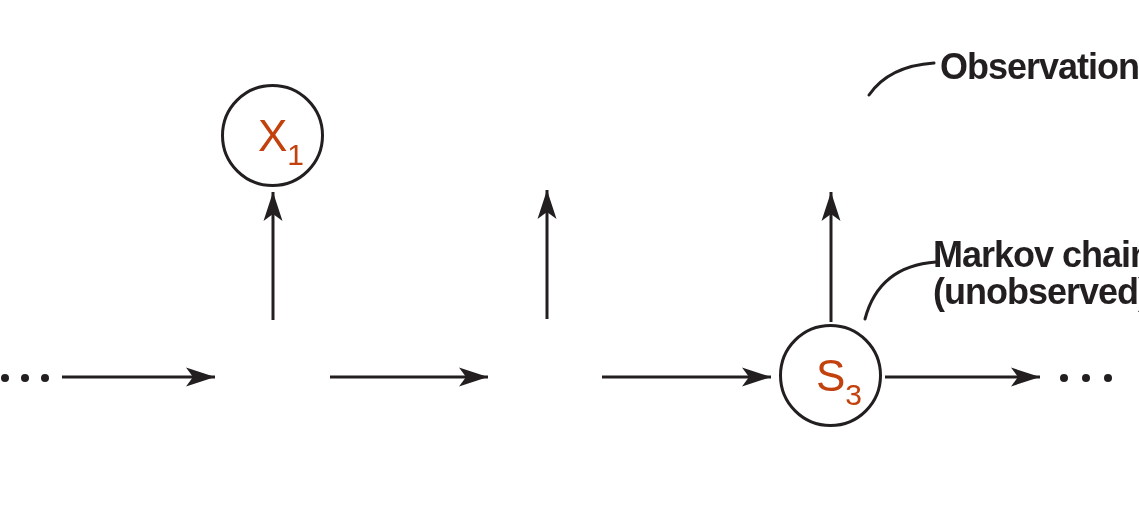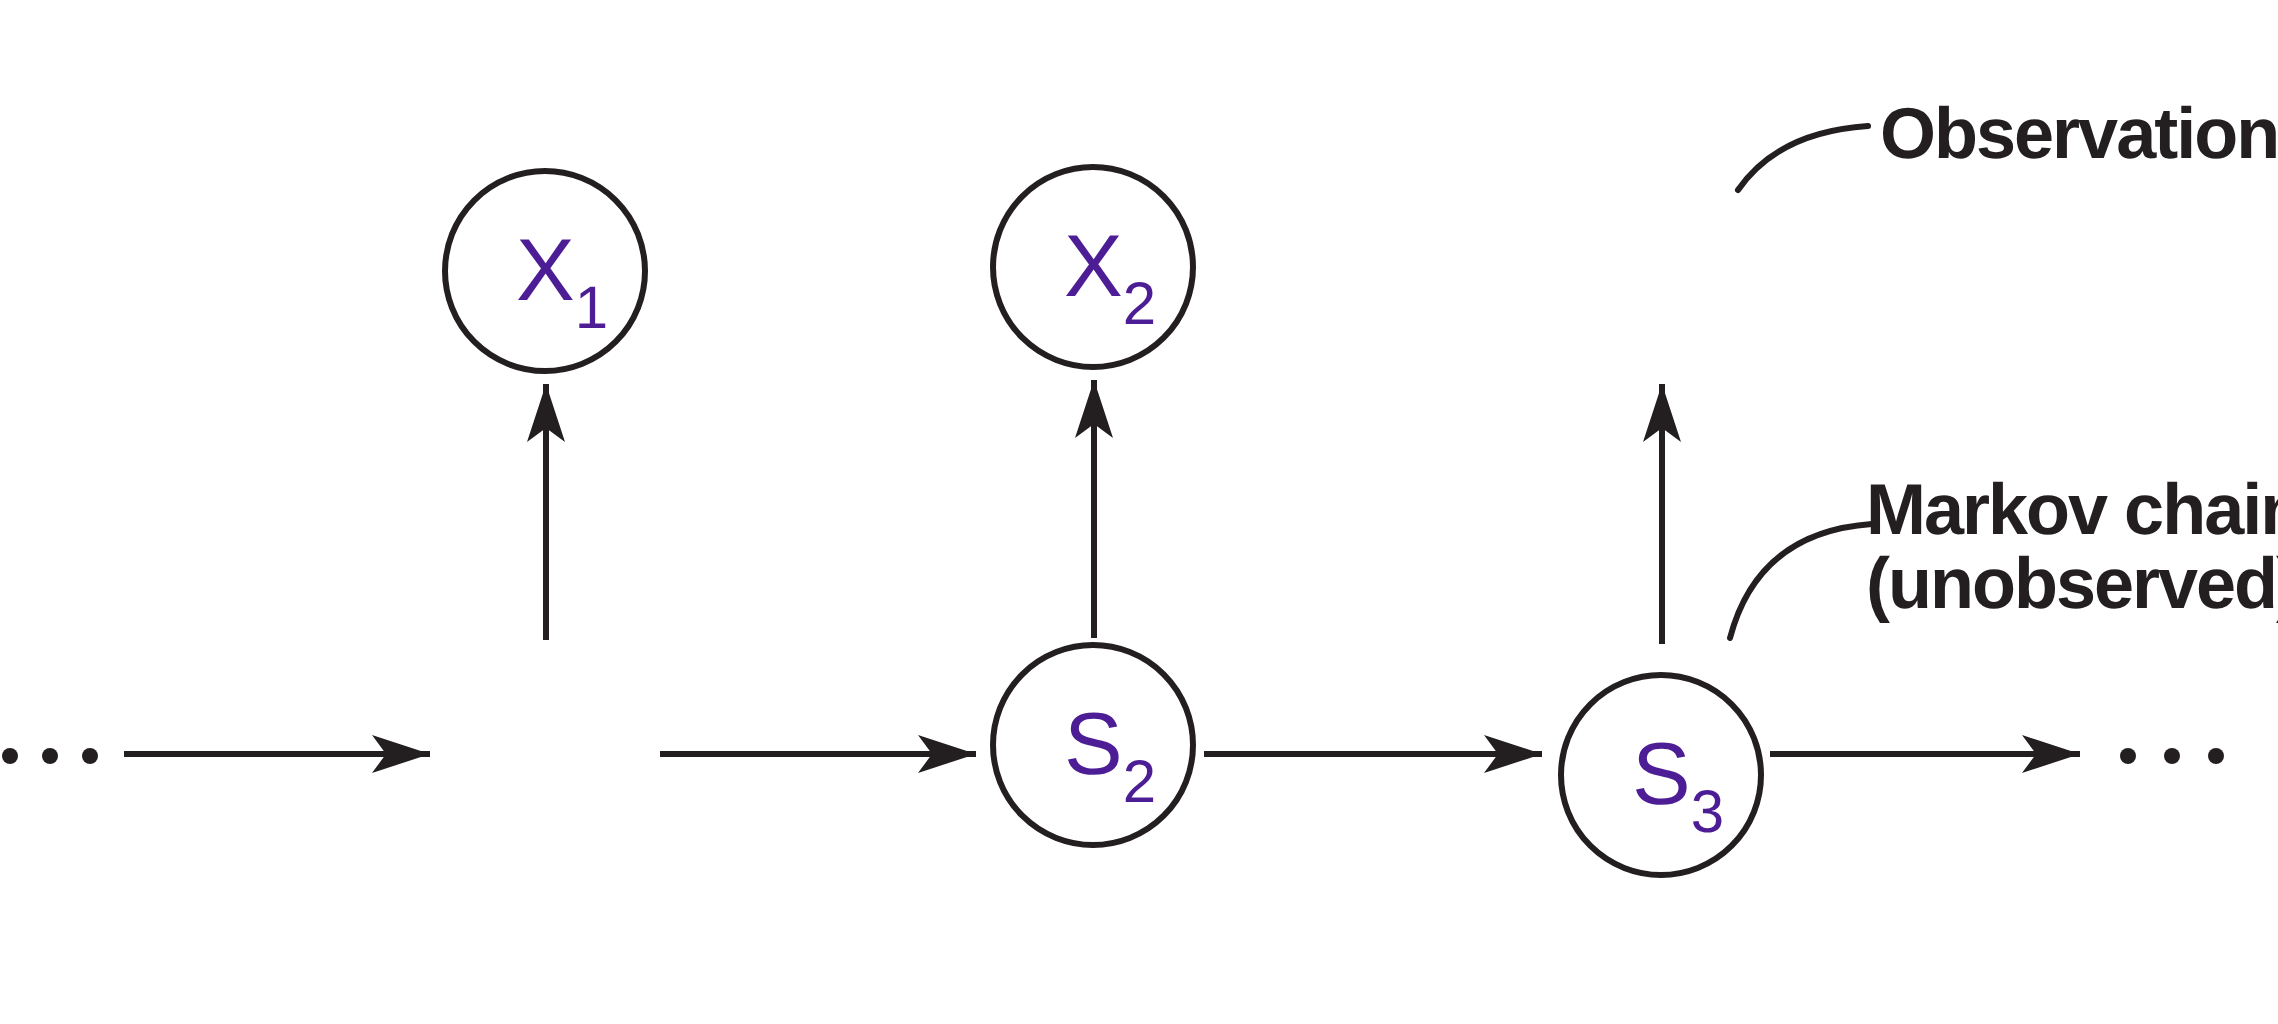--- a/index.html
+++ b/index.html
@@ -13,21 +13,21 @@
   .wires{position:absolute;left:0;top:0;}
   .node{
     position:absolute;
     width:103px;height:103px;
     box-sizing:border-box;
     border:3.5px solid #231f20;
     border-radius:50%;
     background:#ffffff;
     display:flex;align-items:center;justify-content:center;
     padding-left:16px;
-    color:#4c1d95;
+    color:#c2410c;
   }
   .node .lbl{
     font-size:44px;
     line-height:1;
     letter-spacing:-1px;
     white-space:nowrap;
   }
   .node .lbl sub{
     font-size:30px;
     line-height:0;
@@ -76,28 +76,22 @@
     <g fill="#231f20" aria-label="...">
       <circle cx="1064" cy="378" r="4"></circle>
       <circle cx="1086" cy="378" r="4"></circle>
       <circle cx="1108" cy="378" r="4"></circle>
     </g>
   </svg>
 
   <div class="node" style="left:221px;top:84px">
     <span class="lbl"><span>X</span><sub>1</sub></span>
   </div>
-  <div class="node" style="left:495px;top:82px">
-    <span class="lbl"><span>X</span><sub>2</sub></span>
-  </div>
 
-  <div class="node" style="left:495px;top:321px">
-    <span class="lbl"><span>S</span><sub>2</sub></span>
-  </div>
-  <div class="node" style="left:779px;top:336px">
+  <div class="node" style="left:779px;top:324px">
     <span class="lbl"><span>S</span><sub>3</sub></span>
   </div>
 
   <div class="ann" style="left:940px;top:48px">Observations</div>
 
   <div class="ann" style="left:933px;top:236px">
     <div>Markov chain</div>
     <div>(unobserved)</div>
   </div>
 

